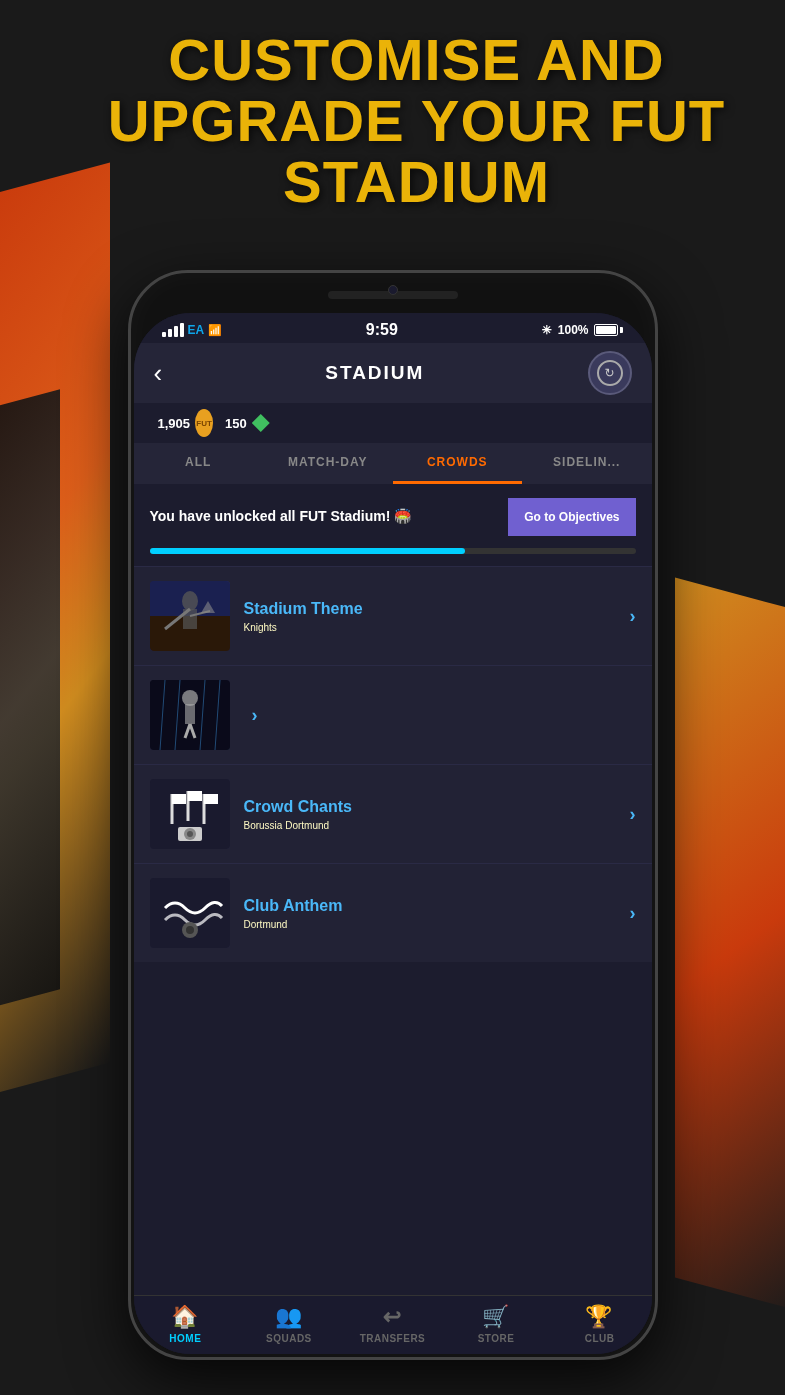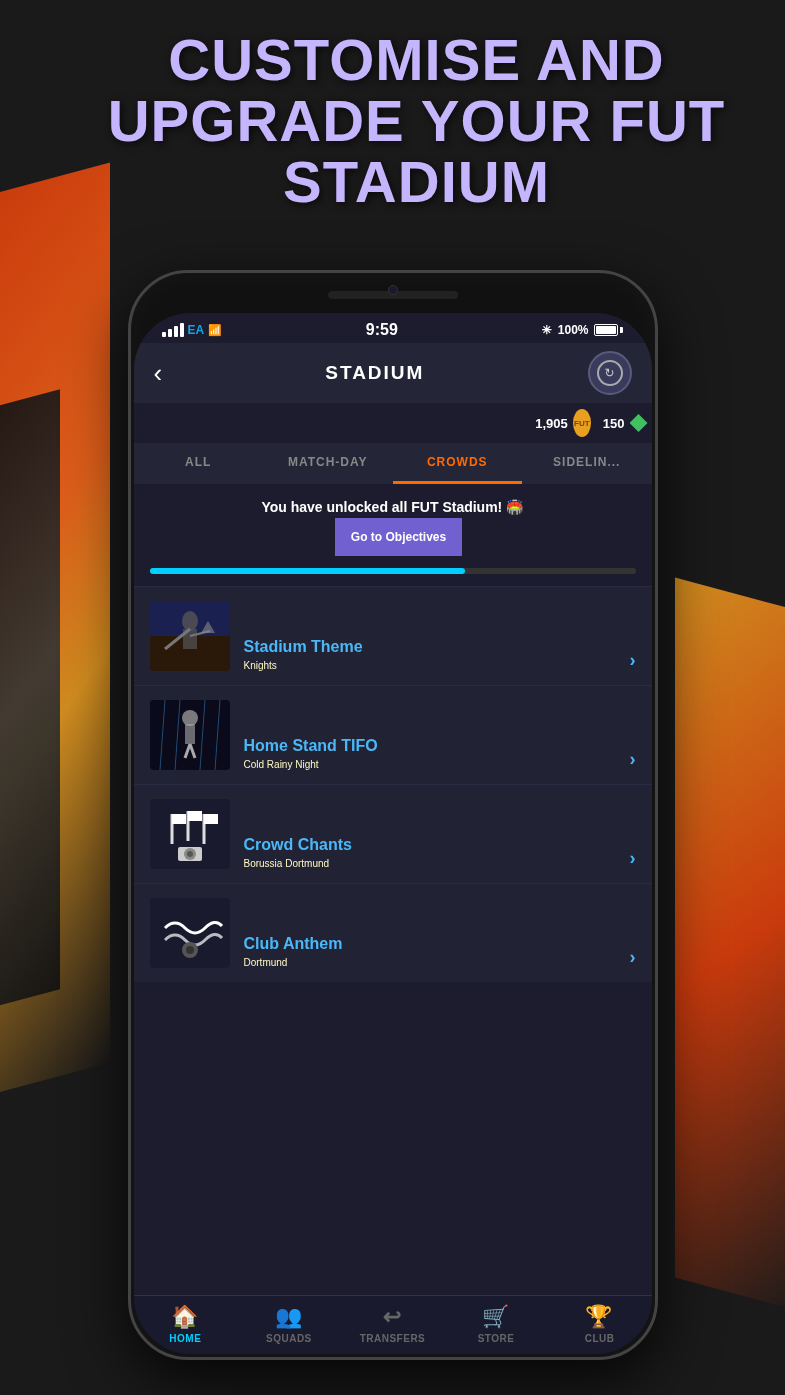--- a/index.html
+++ b/index.html
@@ -57,21 +57,21 @@
       position: absolute;
       top: 30px;
       left: 0;
       right: 0;
       text-align: center;
       z-index: 2;
     }
     .hero-title {
       font-size: 58px;
       font-weight: 900;
-      color: #c4b5fd;
+      color: #eab308;
       line-height: 1.05;
       text-transform: uppercase;
       letter-spacing: 1px;
       text-shadow: 2px 2px 8px rgba(0,0,0,0.7);
       margin-left: 48px;
     }
 
     
     .phone-wrapper {
       position: absolute;
@@ -277,24 +277,24 @@
       display: flex;
       align-items: center;
       justify-content: center;
       color: #ccc;
       font-size: 12px;
     }
 
     
     .currency-bar {
       display: flex;
-      justify-content: flex-end;
+      justify-content: flex-start;
       align-items: center;
       gap: 12px;
-      padding: 6px 4px;
+      padding: 6px 24px;
       background: #1c1c2e;
       flex-shrink: 0;
     }
     .currency-item {
       display: flex;
       align-items: center;
       gap: 5px;
       font-size: 13px;
       color: white;
       font-weight: 600;
@@ -351,21 +351,20 @@
     }
 
     
     .unlock-banner {
       display: flex;
       align-items: center;
       justify-content: space-between;
       padding: 14px 16px 8px 16px;
       background: #1c1c2e;
       flex-shrink: 0;
-      flex-direction: column;
     }
     .unlock-text {
       font-size: 14px;
       color: white;
       font-weight: 600;
       flex: 1;
       line-height: 1.4;
     }
     .objectives-btn {
       background: #7060d0;
@@ -393,21 +392,21 @@
     .progress-bar-fill {
       height: 6px;
       background: #00cfff;
       border-radius: 3px;
       width: 65%;
     }
 
     
     .list-item {
       display: flex;
-      align-items: flex-end;
+      align-items: center;
       padding: 14px 16px;
       background: #222235;
       border-top: 1px solid #2a2a45;
       cursor: pointer;
     }
     .list-thumb {
       width: 80px;
       height: 70px;
       border-radius: 4px;
       overflow: hidden;
@@ -616,24 +615,20 @@
               <rect x="35" y="24" width="10" height="20" fill="#aaa" opacity="0.6"></rect>
               <line x1="40" y1="44" x2="35" y2="58" stroke="#aaa" stroke-width="3"></line>
               <line x1="40" y1="44" x2="45" y2="58" stroke="#aaa" stroke-width="3"></line>
 
               <line x1="15" y1="0" x2="10" y2="70" stroke="#4af" stroke-width="1" opacity="0.4"></line>
               <line x1="30" y1="0" x2="25" y2="70" stroke="#4af" stroke-width="1" opacity="0.4"></line>
               <line x1="55" y1="0" x2="50" y2="70" stroke="#4af" stroke-width="1" opacity="0.4"></line>
               <line x1="70" y1="0" x2="65" y2="70" stroke="#4af" stroke-width="1" opacity="0.4"></line>
             </svg>
           </div>
-          <div class="list-info">
-            <div class="list-title">Home Stand TIFO</div>
-            <div class="list-subtitle">Cold Rainy Night</div>
-          </div>
           <span class="list-chevron">›</span>
         </div>
 
         <div class="list-item">
           <div class="list-thumb thumb-chants">
             <svg width="80" height="70" viewBox="0 0 80 70">
               <rect width="80" height="70" fill="#1a1a2e"></rect>
 
               <line x1="22" y1="15" x2="22" y2="45" stroke="#ddd" stroke-width="3"></line>
               <rect x="22" y="15" width="14" height="10" fill="white"></rect>

